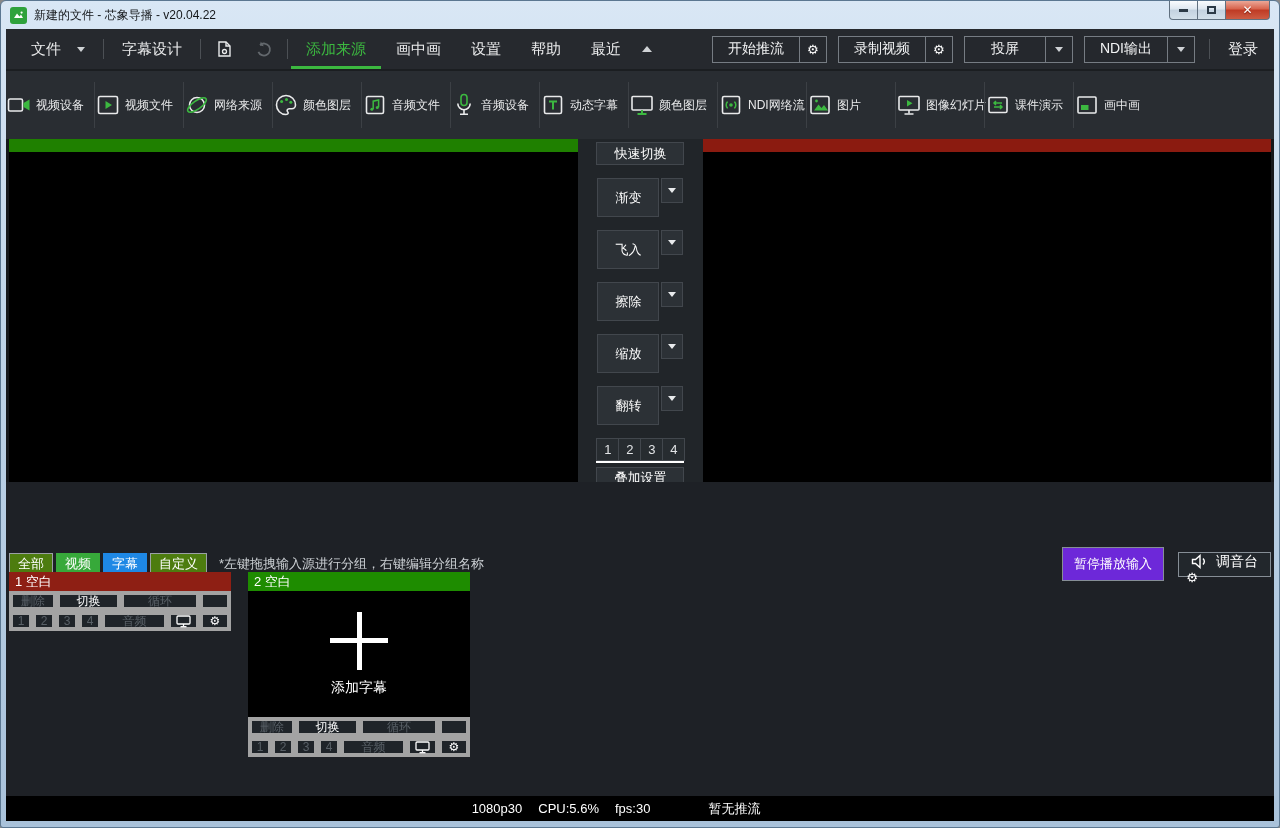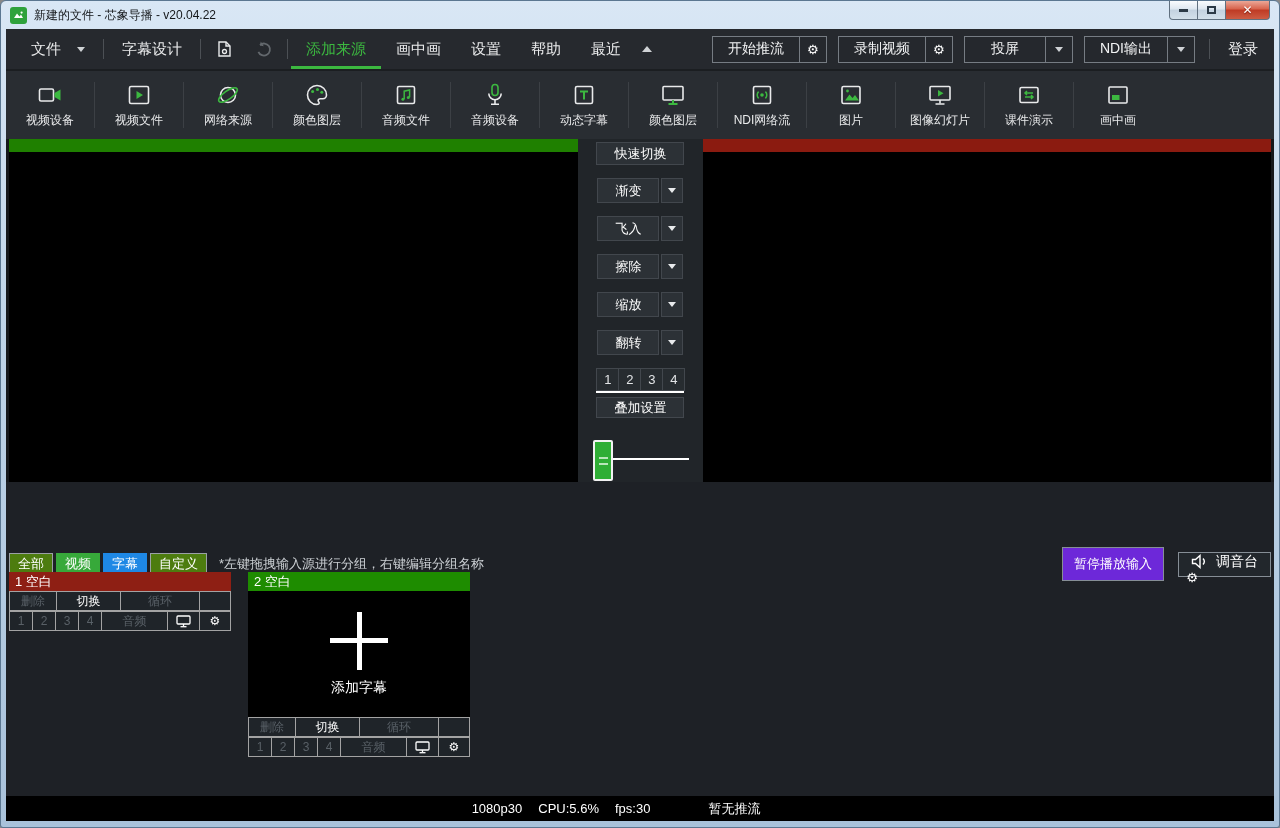--- a/index.html
+++ b/index.html
@@ -42,41 +42,41 @@
   .menu-right { display:flex; align-items:center; gap:11px; padding-right:12px; }
   .action-group { display:flex; align-items:stretch; height:27px; border:1px solid #767c83; background:#25282d; flex:0 0 auto; }
   .action-label { display:flex; align-items:center; padding:0 15px; font-size:14px; color:#f2f3f4; white-space:nowrap; }
   .action-sep { width:1px; background:#767c83; }
   .action-icon { width:26px; display:flex; align-items:center; justify-content:center; }
   .gear-glyph { font-family:"DejaVu Sans",sans-serif; color:#fff; font-size:13px; line-height:1; }
   .login { font-size:15px; color:#f2f3f4; padding:0 4px; }
 
   
   .toolbar { height:70px; background:#292d32; border-top:2px solid #1b1e21; display:flex; align-items:center; flex:0 0 auto; }
-  .tool-item { width:88px; display:flex; flex-direction:column; align-items:center; gap:4px; flex:0 0 auto; }
+  .tool-item { width:88px; display:flex; flex-direction:row; align-items:center; gap:4px; flex:0 0 auto; }
   .tool-label { font-size:12px; color:#e9eaeb; white-space:nowrap; }
   .tool-sep { width:1px; height:46px; background:#3c4045; flex:0 0 auto; }
 
   
   .stage { height:343px; background:#16181b; display:flex; flex:0 0 auto; }
   .monitor { display:flex; flex-direction:column; }
   .monitor.program { width:570px; margin-left:3px; }
   .monitor.preview { width:569px; margin-right:3px; }
   .monitor-bar { height:13px; }
   .monitor-bar.green { background:#1f8000; }
   .monitor-bar.red { background:#8b1b10; }
   .monitor-canvas { flex:1; background:#000; }
 
   
   .trans-panel { width:125px; background:#212529; padding-top:3px; }
   .t-btn { background:#2c3136; border:1px solid #42474d; color:#fff; font-size:13px;
     display:flex; align-items:center; justify-content:center; white-space:nowrap; }
   .quick-btn { width:88px; height:23px; margin:0 auto; }
   .t-row { display:flex; justify-content:center; margin-top:13px; }
-  .t-main { width:62px; height:25px; }
+  .t-main { width:62px; height:39px; }
   .t-arrow { width:22px; height:25px; margin-left:2px; }
   .t-arrow .caret-down { border-top-color:#e8eaec; }
   .num-row { width:88px; margin:13px auto 0; display:flex; border-bottom:2px solid #fff; }
   .num-cell { flex:1; height:23px; background:#272c30; border:1px solid #42474d; margin-right:-1px;
     color:#e2e4e6; font-size:13px; display:flex; align-items:center; justify-content:center; }
   .overlay-btn { width:88px; height:21px; margin:4px auto 0; }
   .slider-area { margin:22px 0 0 15px; position:relative; height:44px; width:98px; }
   .slider-track { position:absolute; left:18px; top:18px; width:78px; height:2px; background:#fff; }
   .slider-handle { position:absolute; left:0; top:0; width:20px; height:41px; background:#2fae35;
     border:2px solid #f2f2f2; border-radius:2px; display:flex; flex-direction:column;
@@ -103,21 +103,21 @@
   .card { width:222px; }
   .card-header { height:19px; font-size:13px; color:#fff; padding-left:6px; display:flex; align-items:center; }
   .card-header.red { background:#8e1f14; }
   .card-header.green { background:#1e8c00; }
   .card-body { height:126px; background:#000; display:flex; flex-direction:column; align-items:center; justify-content:center; }
   .plus { width:58px; height:58px; position:relative; margin-bottom:9px; }
   .plus::before { content:""; position:absolute; left:50%; top:0; width:5px; height:58px; margin-left:-2.5px; background:#fff; }
   .plus::after  { content:""; position:absolute; top:50%; left:0; height:5px; width:58px; margin-top:-2.5px; background:#fff; }
   .add-label { color:#fff; font-size:14px; }
   .ctrl-row { display:flex; height:20px; }
-  .ctrl-cell { border:1px solid #a3a3a3; background:#1f2429; color:#596067; font-size:12px;
+  .ctrl-cell { border:4px solid #a3a3a3; background:#1f2429; color:#596067; font-size:12px;
     display:flex; align-items:center; justify-content:center; margin-left:-1px; flex:0 0 auto; }
   .ctrl-cell:first-child { margin-left:0; }
   .ctrl-cell.white { color:#fff; }
   .ctrl-cell.grow { flex:1 1 auto; }
 
   
   .statusbar { height:25px; background:#000; display:flex; align-items:center; justify-content:center;
     color:#fff; font-size:13px; flex:0 0 auto; }
   .stat-group { display:flex; gap:16px; margin-right:58px; }
   .stream-status { margin-right:48px; }

